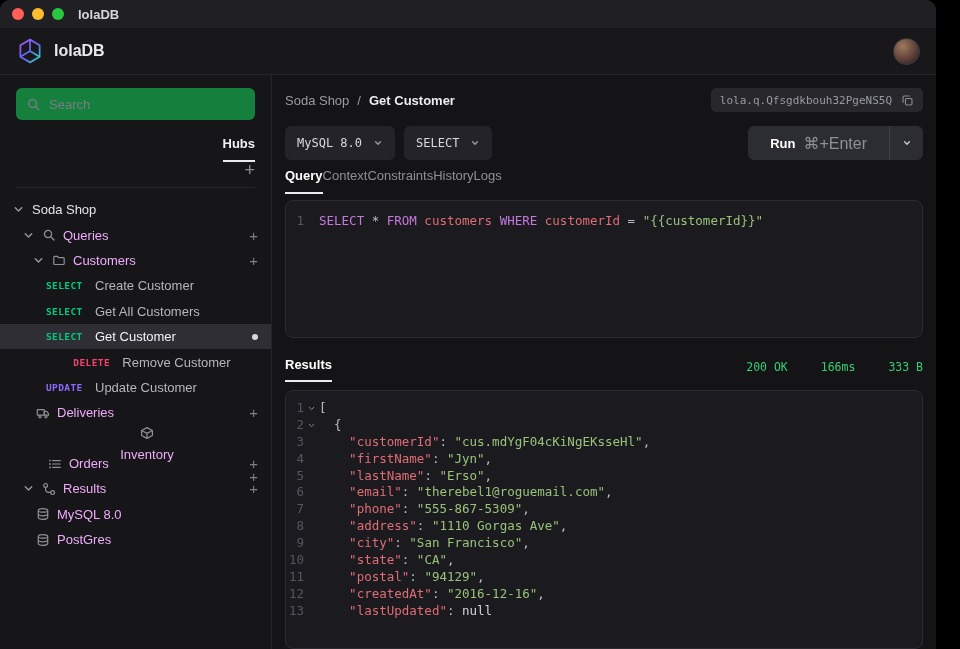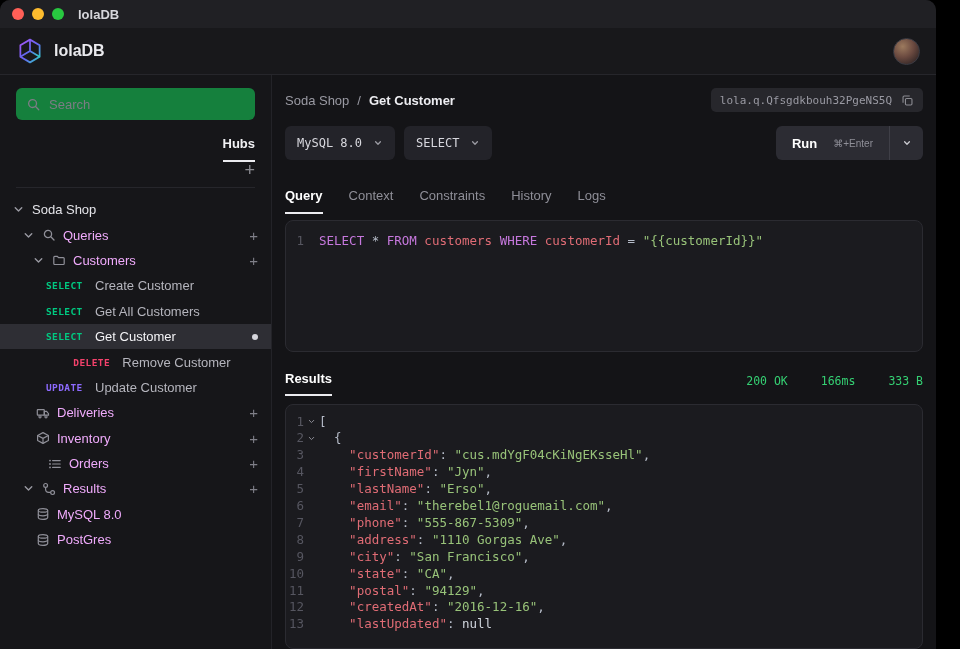--- a/index.html
+++ b/index.html
@@ -54,29 +54,29 @@
   .breadcrumb { display:flex; align-items:center; gap:8px; font-size:13px; color:#9a9aa3; }
   .breadcrumb .current { color:#ededf1; font-weight:600; }
   .token-pill { height:24px; background:#27272c; border-radius:5px; display:flex; align-items:center; gap:9px; padding:0 9px; color:#9a9aa3; font-family:"DejaVu Sans Mono", monospace; font-size:11px; }
   .token-pill svg { width:13px; height:13px; color:#8b8b92; }
 
   
   .toolbar { margin-top:14px; display:flex; align-items:center; gap:9px; }
   .dd { height:34px; background:#232329; border-radius:6px; display:flex; align-items:center; gap:11px; padding:0 12px; color:#d8d8de; font-family:"DejaVu Sans Mono", monospace; font-size:12px; cursor:default; }
   .dd svg, .run-caret svg { width:10px; height:10px; color:#9a9aa2; }
   .run-group { margin-left:auto; display:flex; align-items:stretch; height:34px; background:#2c2c33; border-radius:6px; overflow:hidden; }
-  .run-main { display:flex; align-items:center; gap:16px; padding:0 16px; cursor:default; }
+  .run-main { display:flex; align-items:center; gap:8px; padding:0 22px; cursor:default; }
   .run-label { color:#ffffff; font-size:13px; font-weight:600; }
-  .run-short { color:#8f8f98; font-size:10px; }
+  .run-short { color:#8f8f98; font-size:16px; }
   .run-sep { width:1px; background:#3f3f47; }
   .run-caret { width:33px; display:flex; align-items:center; justify-content:center; }
   .run-caret svg { color:#c8c8ce; }
 
   
-  .tabs { margin-top:28px; display:flex; gap:26px; }
+  .tabs { margin-top:8px; display:flex; }
   .tab { font-size:13px; color:#8f8f98; padding-bottom:9px; border-bottom:2px solid transparent; cursor:default; }
   .tab.active { color:#ffffff; font-weight:600; border-bottom-color:#ececf0; }
 
   
   .panel { border:1px solid #2b2b31; background:#1b1b1f; border-radius:8px; }
   .editor-panel { margin-top:6px; height:157px; padding:12px 0; overflow:hidden; }
   .results-row { margin-top:19px; display:flex; align-items:flex-end; justify-content:space-between; }
   .results-title { color:#ffffff; font-size:13px; font-weight:600; padding-bottom:8px; border-bottom:2px solid #ececf0; }
   .stats { display:flex; gap:33px; padding-bottom:8px; font-family:"DejaVu Sans Mono", monospace; font-size:11.5px; color:var(--c-status,#35d073); }
   .results-panel { margin-top:8px; height:300px; padding:9px 0; overflow:hidden; }
@@ -208,21 +208,21 @@
               <svg viewBox="0 0 14 14">
                 <rect x="1.3" y="3.6" width="7" height="5.6" rx=".6" fill="none" stroke="currentColor" stroke-width="1.2"></rect>
                 <path d="M8.3 5.4h2.3l1.9 2.2v1.6H8.3z" fill="none" stroke="currentColor" stroke-width="1.2"></path>
                 <circle cx="4" cy="10.8" r="1.1" fill="none" stroke="currentColor" stroke-width="1.1"></circle>
                 <circle cx="10" cy="10.8" r="1.1" fill="none" stroke="currentColor" stroke-width="1.1"></circle>
               </svg>
             </span>
             <span class="tlabel">Deliveries</span>
             <span class="plus">+</span>
           </div>
-          <div class="trow kind-folder" style="padding-left: 36px;">
+          <div class="trow kind-folder" style="padding-left: 36px; flex-direction: column;">
             <span class="icn tree-ic">
               <svg viewBox="0 0 14 14">
                 <path d="M7 1.6 12.4 4.5v5L7 12.4 1.6 9.5v-5z" fill="none" stroke="currentColor" stroke-width="1.2" stroke-linejoin="round"></path>
                 <path d="M1.6 4.5 7 7.4l5.4-2.9M7 7.4v5" fill="none" stroke="currentColor" stroke-width="1.2" stroke-linejoin="round"></path>
               </svg>
             </span>
             <span class="tlabel">Inventory</span>
             <span class="plus">+</span>
           </div>
           <div class="trow kind-folder" style="padding-left: 48px;">

